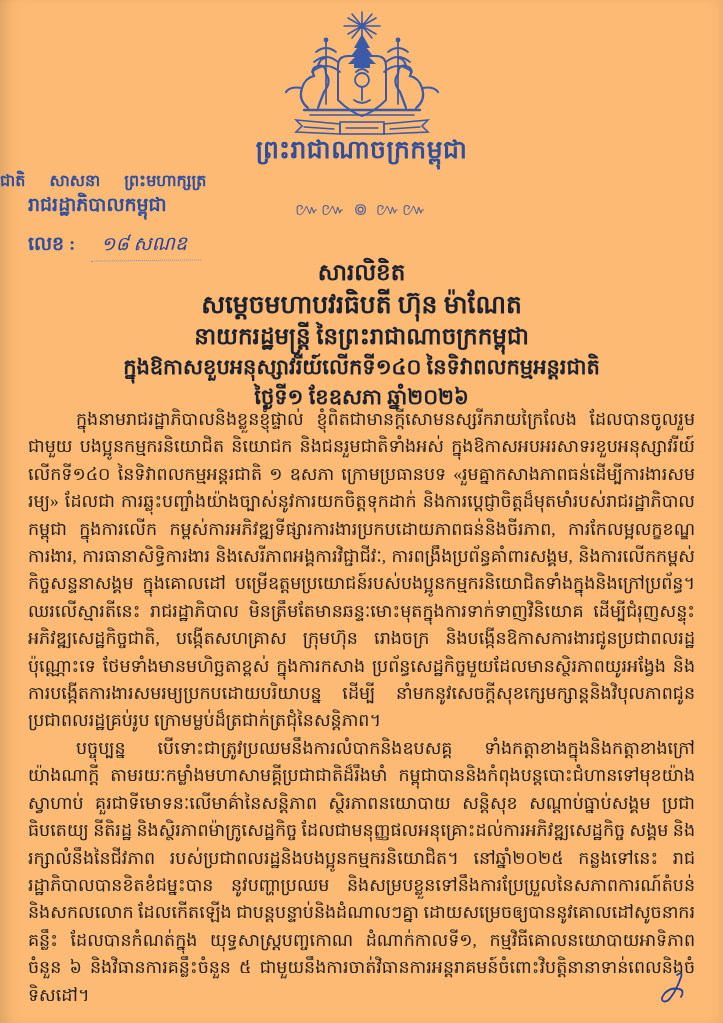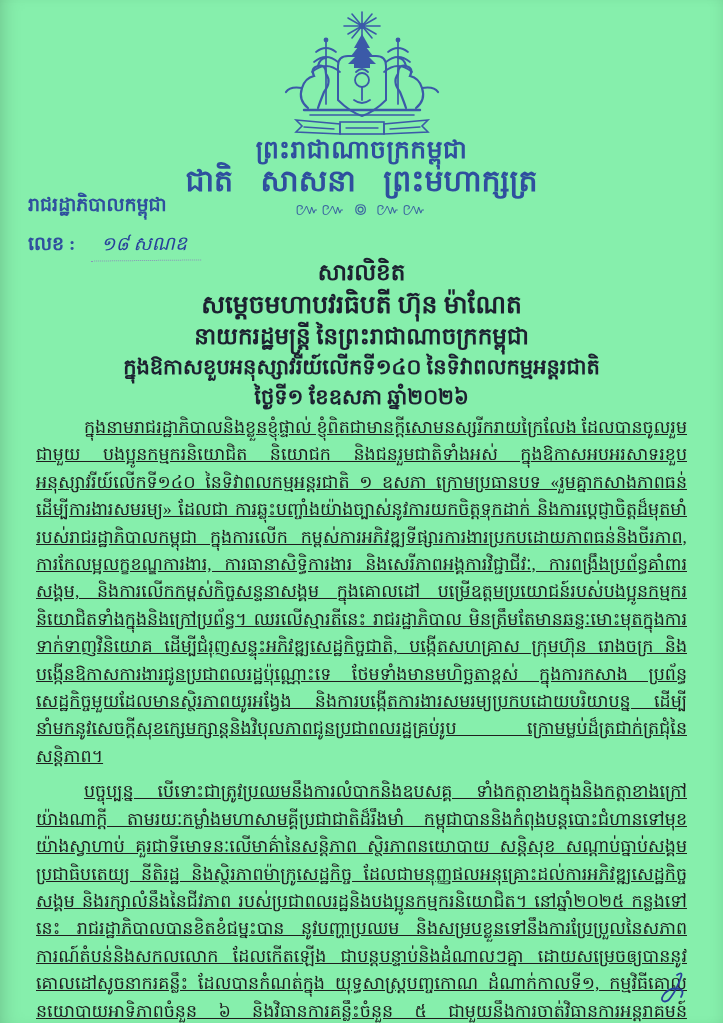--- a/index.html
+++ b/index.html
@@ -11,40 +11,39 @@
   }
   html,body{margin:0;padding:0;}
   body{
     background:#9a9a9a;
     font-family:"Liberation Serif","DejaVu Serif",serif;
   }
   .page{
     position:relative;
     width:723px;height:1023px;
     margin:0 auto;
-    background:#86efac;
+    background:#fdba74;
     box-shadow:inset 14px 0 22px -16px rgba(0,0,0,.25), inset -10px 0 18px -14px rgba(0,0,0,.15);
     overflow:hidden;
   }
   .crest{
     position:absolute;left:50%;top:8px;transform:translateX(-50%);
     width:176px;height:130px;
   }
   .kingdom-title{
     position:absolute;top:136px;left:0;right:0;
     text-align:center;
     color:var(--header-blue);
     font-weight:bold;font-size:25px;line-height:28px;
     letter-spacing:.5px;
   }
   .national-motto{
     position:absolute;top:168px;left:0;right:0;
-    text-align:center;
     color:var(--header-blue);
-    font-weight:bold;font-size:30px;line-height:26px;
+    font-weight:bold;font-size:16px;line-height:26px;
     word-spacing:20px;
   }
   .ornament{
     position:absolute;top:198px;left:50%;transform:translateX(-50%);
     color:var(--header-blue);font-size:17px;letter-spacing:2px;
     opacity:.85;
   }
   .gov-name{
     position:absolute;top:192px;left:28px;
     color:var(--header-blue);
@@ -79,23 +78,22 @@
     color:var(--body-text);
     font-size:17.5px;line-height:27.4px;
     text-align:justify;
   }
   .salutation{
     font-style:italic;font-weight:bold;
     text-indent:48px;
     margin:0 0 1px 0;
   }
   .body-text p.para{
-    margin:8px;
+    margin:0;
     text-indent:48px;
-    text-decoration:underline;
   }
   .page-number{
     position:absolute;bottom:24px;left:0;right:0;
     text-align:center;
     font-size:17px;color:#2a2a2a;
   }
   .signature{
     position:absolute;right:30px;bottom:8px;
     width:56px;height:48px;
   }

